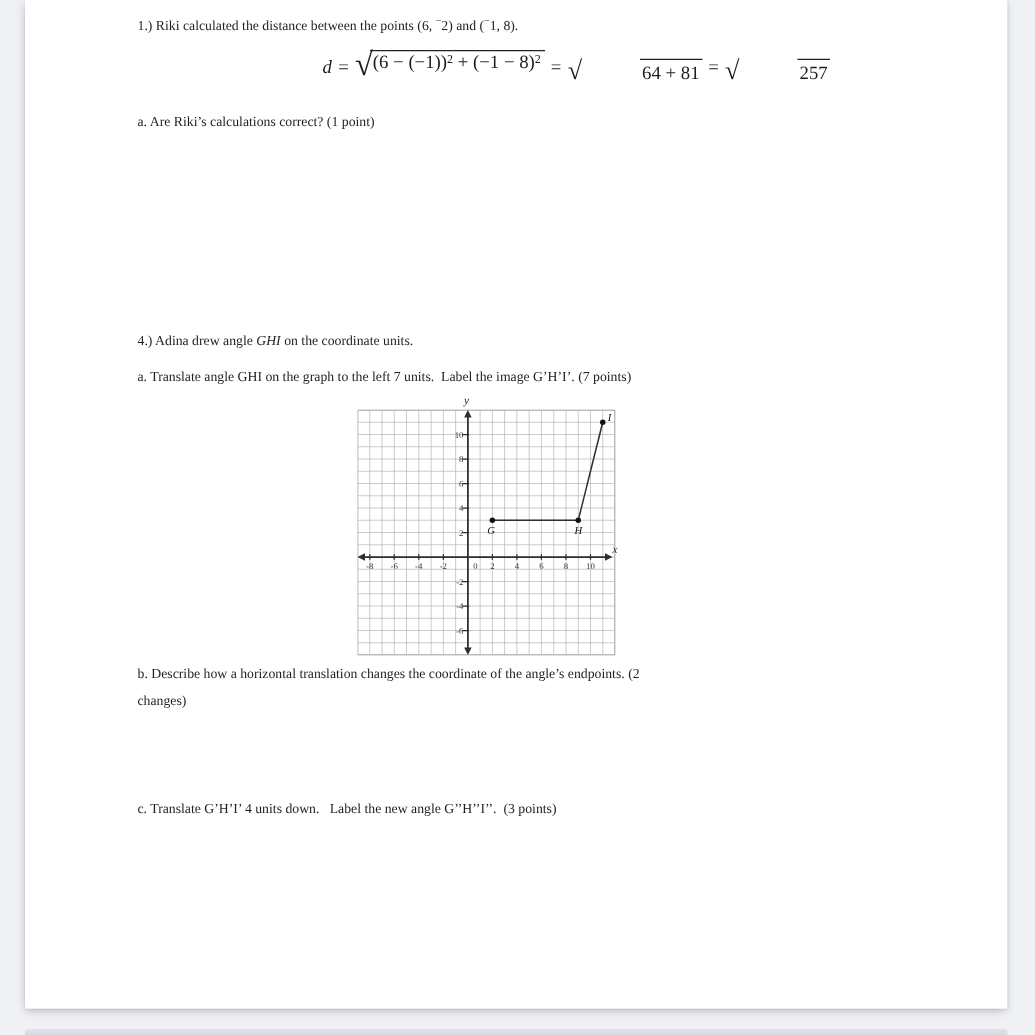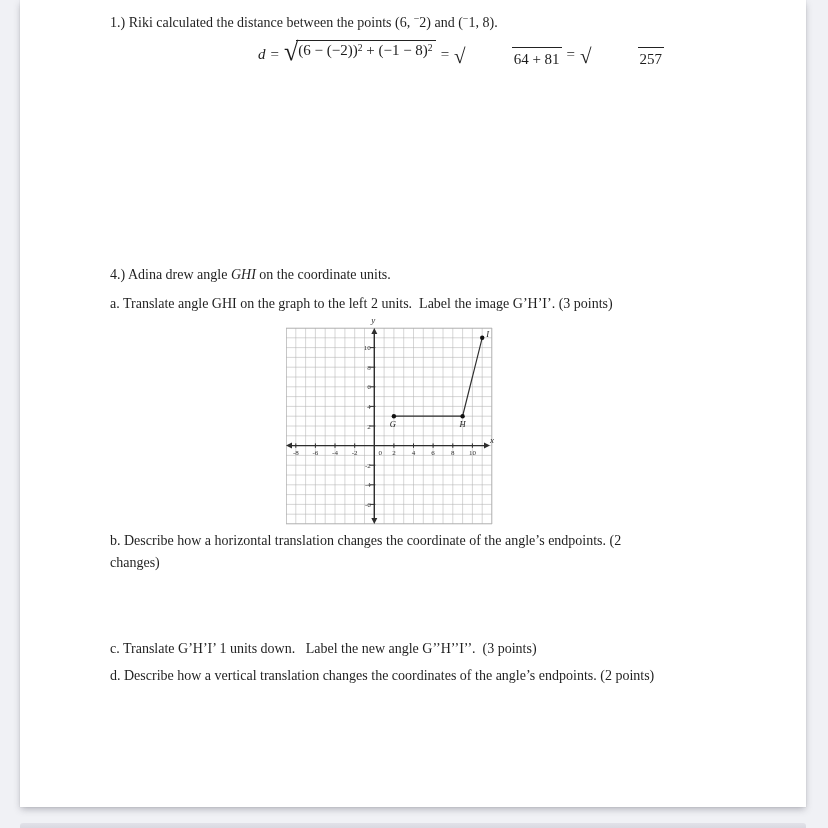--- a/index.html
+++ b/index.html
@@ -31,21 +31,21 @@
     left: 20px;
     top: 823px;
     width: 786px;
     height: 5px;
     background: linear-gradient(to bottom, #e2e2e9, #d9d9e1);
     border-radius: 3px 3px 0 0;
   }
   .tline {
     position: absolute;
     left: 90px;
-    font-size: 14px;
+    font-size: 11px;
     line-height: 1.3;
     color: #1f1f1f;
     white-space: pre-wrap;
   }
   sup.neg {
     font-size: 72%;
     vertical-align: 5px;
     letter-spacing: 0;
   }
   
@@ -107,38 +107,39 @@
 
   <div class="paper">
 
     <div class="tline" style="top:12px"><span>1.) Riki calculated the distance between the points (6, </span><sup class="neg">−</sup><span>2) and (</span><sup class="neg">−</sup><span>1, 8).</span></div>
 
     <div class="formula">
       <span class="fvar">d</span>
       <span class="feq">=</span>
       <span class="sqrt">
         <span class="rsym">√</span>
-        <span class="rbody"><span>(6 − (−2))</span><sup>2</sup><span> + </span><span>(−1 − 8)</span><sup>2</sup></span>
+        <span class="rbody"><span>(6 − (−1))</span><sup>2</sup><span> + </span><span>(−1 − 8)</span><sup>2</sup></span>
       </span>
       <span class="feq">=</span>
       <span class="sqrt" style="padding-top:3px">
         <span class="rsym rsym-sm">√</span>
         <span class="rbody-sm">64 + 81</span>
       </span>
       <span class="feq">=</span>
       <span class="sqrt" style="padding-top:3px">
         <span class="rsym rsym-sm">√</span>
         <span class="rbody-sm">257</span>
       </span>
     </div>
 
+    <div class="tline" style="top:91px">a. Are Riki’s calculations correct? (1 point)</div>
 
     <div class="tline" style="top:266px"><span>4.) Adina drew angle </span><i>GHI</i><span> on the coordinate units.</span></div>
 
-    <div class="tline" style="top:295px">a. Translate angle GHI on the graph to the left 2 units.  Label the image G’H’I’. (3 points)</div>
+    <div class="tline" style="top:295px">a. Translate angle GHI on the graph to the left 7 units.  Label the image G’H’I’. (7 points)</div>
 
     <div class="graph-wrap">
       <svg id="coordinate-plane-svg" width="214" height="214" viewBox="0 0 214 214">
           <g>
             <line x1="0" y1="14" x2="0" y2="210" stroke="#b3b3b3" stroke-width="0.55"></line>
             <line x1="9.8" y1="14" x2="9.8" y2="210" stroke="#b3b3b3" stroke-width="0.55"></line>
             <line x1="19.6" y1="14" x2="19.6" y2="210" stroke="#b3b3b3" stroke-width="0.55"></line>
             <line x1="29.4" y1="14" x2="29.4" y2="210" stroke="#b3b3b3" stroke-width="0.55"></line>
             <line x1="39.2" y1="14" x2="39.2" y2="210" stroke="#b3b3b3" stroke-width="0.55"></line>
             <line x1="49" y1="14" x2="49" y2="210" stroke="#b3b3b3" stroke-width="0.55"></line>
@@ -238,20 +239,19 @@
             <circle cx="176.6" cy="102.2" r="2.2" fill="#111111"></circle>
             <text x="176.6" y="113.2" font-size="8.5" font-style="italic" text-anchor="middle" fill="#111111">H</text>
             <circle cx="196.2" cy="23.8" r="2.2" fill="#111111"></circle>
             <text x="200.2" y="22.8" font-size="8.5" font-style="italic" text-anchor="start" fill="#111111">I</text>
           </g>
         </svg>
     </div>
 
     <div class="tline" style="top:532px">b. Describe how a horizontal translation changes the coordinate of the angle’s endpoints. (2</div>
     <div class="tline" style="top:554px">changes)</div>
-    <div class="tline" style="top:640px">c. Translate G’H’I’ 1 units down.   Label the new angle G’’H’’I’’.  (3 points)</div>
-    <div class="tline" style="top:667px">d. Describe how a vertical translation changes the coordinates of the angle’s endpoints. (2 points)</div>
+    <div class="tline" style="top:640px">c. Translate G’H’I’ 4 units down.   Label the new angle G’’H’’I’’.  (3 points)</div>
 
   </div>
 
   <div class="next-page"></div>
 
 </div>
 
 </body></html>

